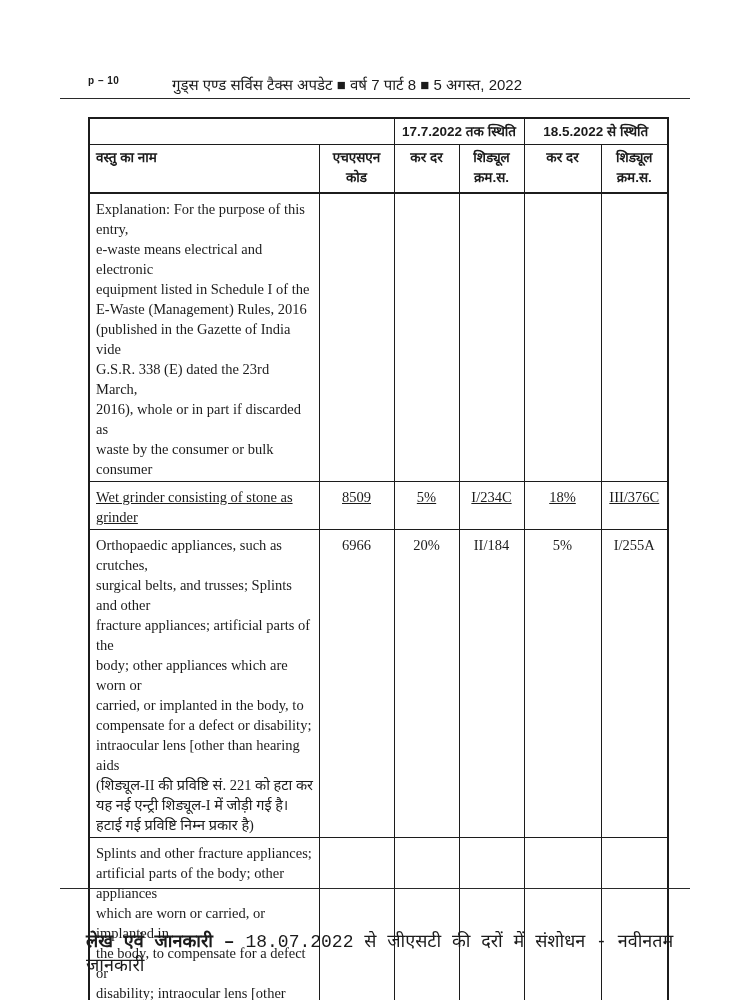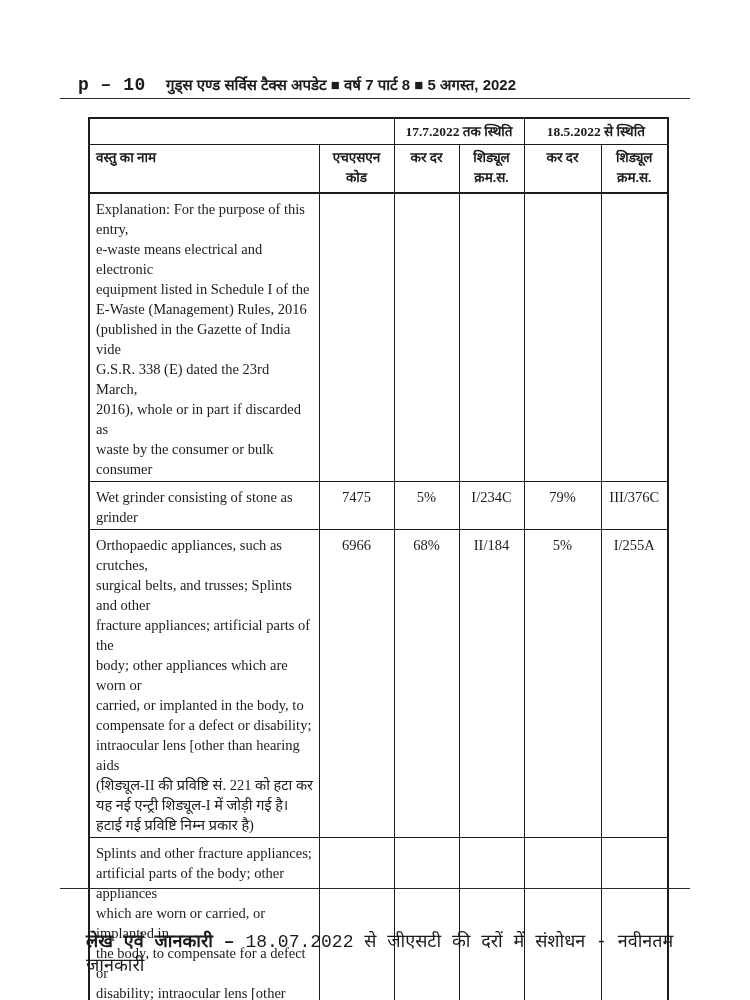--- a/index.html
+++ b/index.html
@@ -6,66 +6,66 @@
   html, body { width: 750px; height: 1000px; background: #ffffff; }
   body {
     position: relative;
     color: #1b1b1b;
     font-family: "Liberation Serif", "DejaVu Serif", serif;
     -webkit-font-smoothing: antialiased;
   }
 
   
   .page-number {
-    position: absolute; left: 78px; top: 75px;
-    font-family: Liberation Mono, monospace;
-    font-size: 18px; font-weight: bold; letter-spacing: .5px;
+    position: absolute; left: 88px; top: 75px;
+    font-family: Liberation Sans, sans-serif;
+    font-size: 10px; font-weight: bold; letter-spacing: .5px;
   }
   .page-title {
-    position: absolute; left: 166px; top: 74px;
+    position: absolute; left: 172px; top: 74px;
     font-family: "Liberation Sans", "DejaVu Sans", sans-serif;
-    font-size: 15px; font-weight: bold;
+    font-size: 15px; font-weight: normal;
   }
   .header-rule {
     position: absolute; left: 60px; top: 98px; width: 630px;
     border-top: 1.5px solid #2a2a2a;
   }
 
   
   table.gst {
     position: absolute; left: 88px; top: 117px; width: 579px;
     border-collapse: collapse; table-layout: fixed;
     border: 2px solid #1c1c1c;
   }
   table.gst th, table.gst td {
     border: 1px solid #1c1c1c;
     vertical-align: top;
     white-space: pre-line;
     overflow: hidden;
   }
   thead th {
-    font-family: Liberation Serif, serif;
+    font-family: Liberation Sans, sans-serif;
     font-weight: bold; font-size: 13.5px; line-height: 20px;
     text-align: center; padding: 3px 2px 2px;
   }
   tr.head-periods { height: 23px; }
   tr.head-cols    { height: 48px; }
   tr.head-cols th { border-bottom: 2px solid #1c1c1c; }
   th.item-head { text-align: left; padding-left: 6px; }
 
   tbody td {
     font-size: 14.5px; line-height: 20px;
     padding: 5px 3px 2px;
     text-align: center;
   }
   tbody td.name {
     text-align: left; padding-left: 6px; padding-right: 5px;
   }
   tr.r-explanation { height: 173px; }
-  tr.r-wet         { height: 35px; }
+  tr.r-wet         { height: 35px; text-decoration: underline; }
   tr.r-ortho       { height: 210px; }
   tr.r-splints     { height: 160px; }
 
   
   .footer-rule {
     position: absolute; left: 60px; top: 888px; width: 630px;
     border-top: 1.5px solid #2a2a2a;
   }
   .footer-note {
     position: absolute; left: 86px; top: 928px; width: 600px;
@@ -119,39 +119,39 @@
 2016), whole or in part if discarded as
 waste by the consumer or bulk consumer</td>
       <td></td>
       <td></td>
       <td></td>
       <td></td>
       <td></td>
     </tr>
     <tr class="r-wet">
       <td class="name">Wet grinder consisting of stone as grinder</td>
-      <td>7475</td>
+      <td>8509</td>
       <td>5%</td>
       <td>I/234C</td>
-      <td>79%</td>
+      <td>18%</td>
       <td>III/376C</td>
     </tr>
     <tr class="r-ortho">
       <td class="name">Orthopaedic appliances, such as crutches,
 surgical belts, and trusses; Splints and other
 fracture appliances; artificial parts of the
 body; other appliances which are worn or
 carried, or implanted in the body, to
 compensate for a defect or disability;
 intraocular lens [other than hearing aids
 (शिड्यूल-II की प्रविष्टि सं. 221 को हटा कर
 यह नई एन्ट्री शिड्यूल-I में जोड़ी गई है।
 हटाई गई प्रविष्टि निम्न प्रकार है)</td>
       <td>6966</td>
-      <td>68%</td>
+      <td>20%</td>
       <td>II/184</td>
       <td>5%</td>
       <td>I/255A</td>
     </tr>
     <tr class="r-splints">
       <td class="name">Splints and other fracture appliances;
 artificial parts of the body; other appliances
 which are worn or carried, or implanted in
 the body, to compensate for a defect or
 disability; intraocular lens [other than

